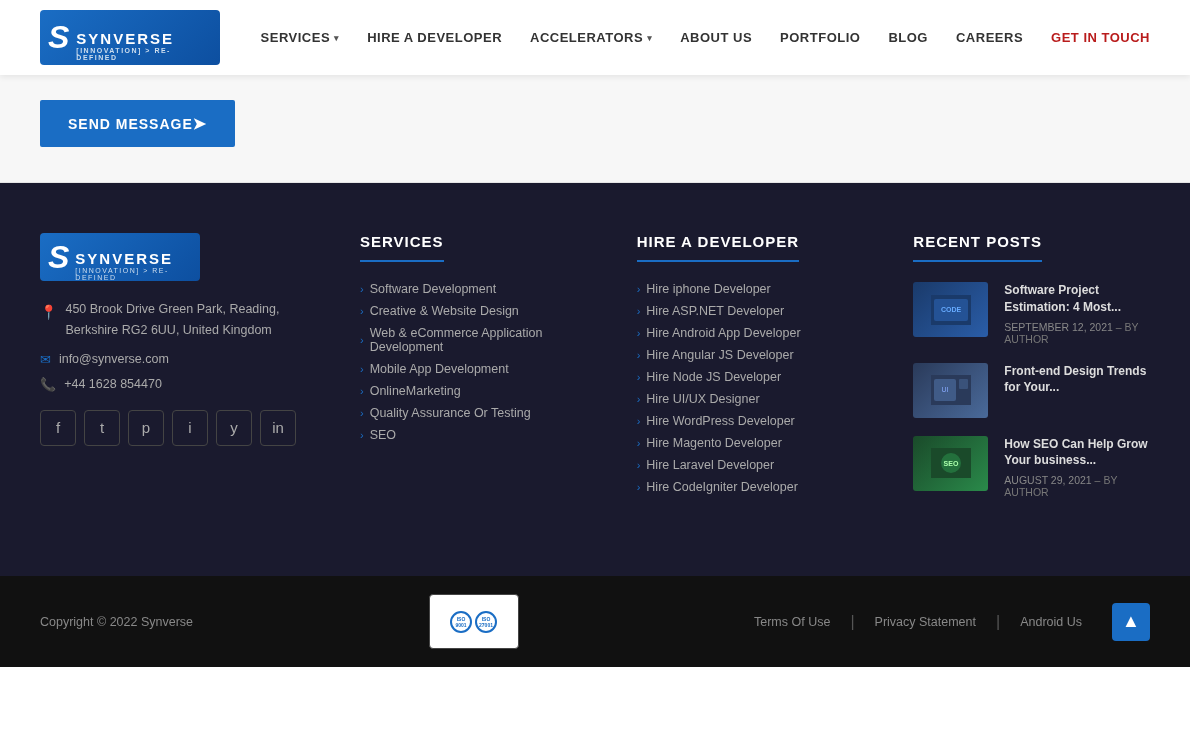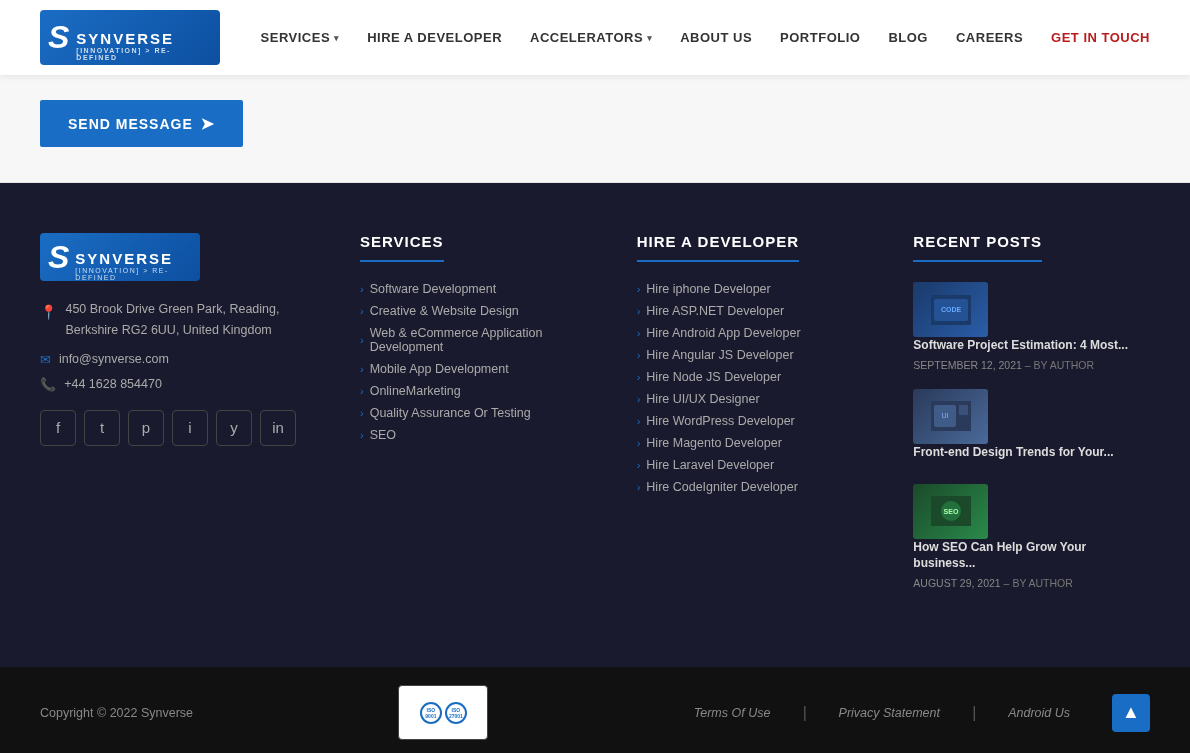--- a/index.html
+++ b/index.html
@@ -57,21 +57,21 @@
     .send-btn {
       background: #1a6dc4;
       color: #fff;
       border: none;
       padding: 14px 28px;
       font-size: 14px;
       font-weight: 700;
       letter-spacing: 1px;
       text-transform: uppercase;
       cursor: pointer;
-      display: flex; align-items: center; gap: 8px;
+      display: flex; align-items: center; 
       border-radius: 2px;
     }
     .send-icon { font-size: 16px; }
 
     
     .footer {
       background: #1a1a2e;
       color: #ccc;
       padding: 50px 40px 30px 40px;
     }
@@ -116,21 +116,21 @@
       display: inline-block;
     }
     .footer-link-list { list-style: none; }
     .footer-link-list li {
       font-size: 12.5px; color: #aaa; margin-bottom: 8px;
       display: flex; align-items: center; gap: 6px; cursor: pointer;
     }
     .footer-link-arrow { color: #1a6dc4; font-size: 11px; }
 
     
-    .recent-post { display: flex; gap: 0; margin-bottom: 18px; flex-direction: column; }
+    .recent-post { display: flex; gap: 16px; margin-bottom: 18px; }
     .post-img-placeholder {
       width: 75px; height: 55px; border-radius: 3px; flex-shrink: 0;
       background: #2a4a7a; display: flex; align-items: center; justify-content: center;
       font-size: 10px; color: #aaa; text-align: center; line-height: 1.3; padding: 4px;
     }
     .post-img-1 { background: linear-gradient(135deg, #1a3a6a, #2a5da8); }
     .post-img-2 { background: linear-gradient(135deg, #2a3a5a, #4a6a9a); }
     .post-img-3 { background: linear-gradient(135deg, #1a4a2a, #2a8a4a); }
     .recent-post-info { flex: 1; }
     .recent-post-title { font-size: 12px; color: #ddd; font-weight: 600; line-height: 1.4; margin-bottom: 5px; }
@@ -148,21 +148,21 @@
     .copyright { font-size: 12.5px; color: #888; }
     .iso-badge {
       width: 90px; height: 55px;
       border: 1px solid #444; border-radius: 4px;
       display: flex; align-items: center; justify-content: center;
       flex-direction: column; gap: 2px;
       background: #fff;
     }
     .iso-circles { display: flex; gap: 3px; }
     .iso-circle { width: 22px; height: 22px; border-radius: 50%; border: 2px solid #1a6dc4; display: flex; align-items: center; justify-content: center; font-size: 6px; color: #1a6dc4; font-weight: 700; }
-    .footer-links { display: flex; gap: 32px; align-items: center; font-style: italic; }
+    .footer-links { display: flex; gap: 20px; align-items: center; }
     .footer-link { font-size: 12.5px; color: #888; cursor: pointer; text-decoration: none; }
     .footer-link-sep { color: #555; }
 
     
     .scroll-top {
       width: 38px; height: 38px; background: #1a6dc4; border-radius: 4px;
       display: flex; align-items: center; justify-content: center;
       color: #fff; font-size: 18px; cursor: pointer; margin-left: 10px;
     }
   </style>

